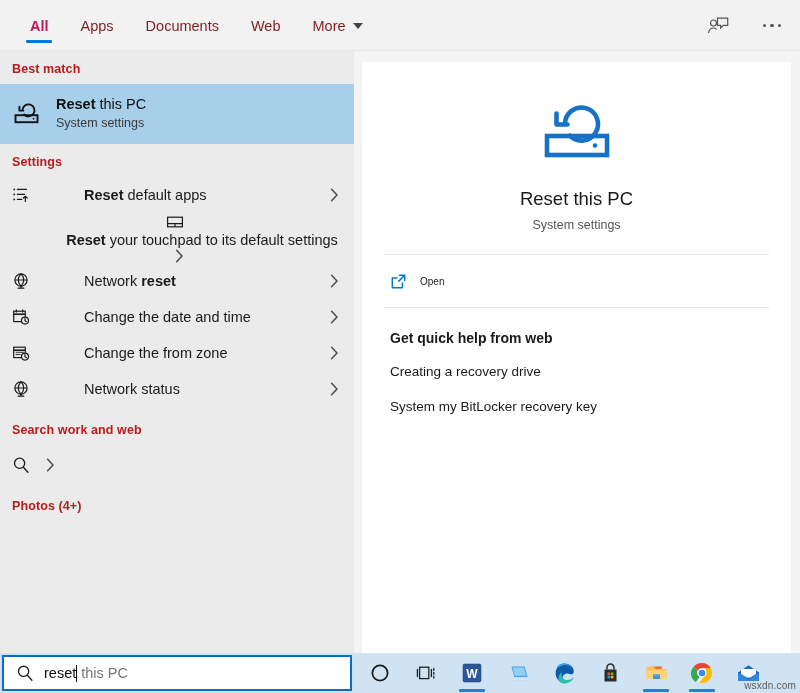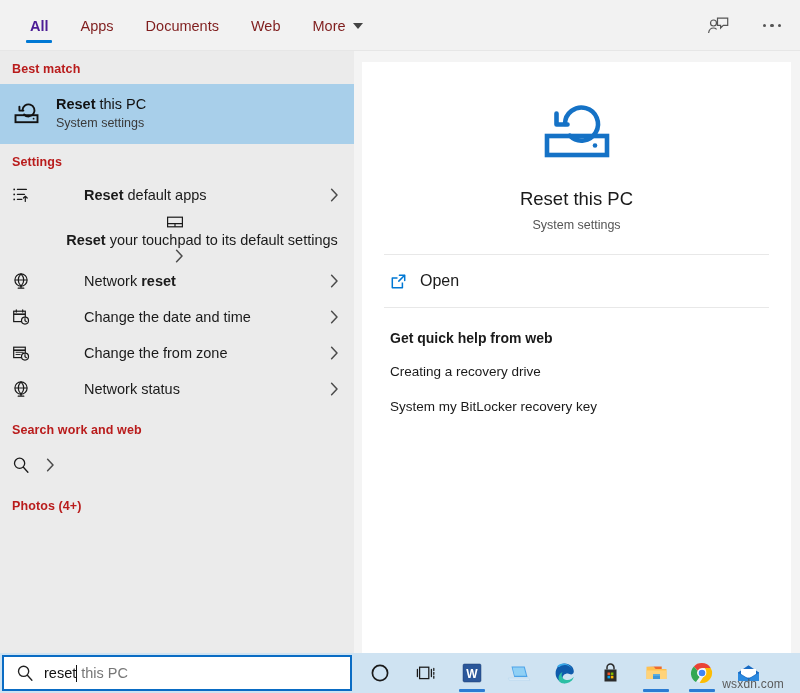--- a/index.html
+++ b/index.html
@@ -42,21 +42,21 @@
     height: 51px;
     display: flex;
     align-items: center;
     padding: 0 16px;
     font-size: 14.5px;
     color: #7f1d1d;
     cursor: default;
     white-space: nowrap;
   }
   .tab.active {
-    color: #4c1d95;
+    color: #be185d;
     font-weight: bold;
   }
   .tab .uline {
     position: absolute;
     left: 50%;
     transform: translateX(-50%);
     bottom: 8px;
     width: 26px;
     height: 3px;
     background: #0078d4;
@@ -211,21 +211,21 @@
   .hr {
     height: 1px;
     background: #e8e8e8;
     margin: 0 22px;
   }
   .action {
     display: flex;
     align-items: center;
     height: 52px;
     padding-left: 28px;
-    font-size: 16px;
+    font-size: 10px;
     color: #1a1a1a;
     cursor: default;
   }
   .action .aicon {
     width: 30px; min-width: 30px;
     display: flex; align-items: center;
     color: #0078d4;
   }
   .helpblock { padding: 22px 0 0 28px; }
   .help-title {
@@ -299,23 +299,23 @@
     position: absolute;
     bottom: 1px;
     left: 50%;
     transform: translateX(-50%);
     width: 26px; height: 3px;
     background: #2b7cd3;
     border-radius: 1px;
   }
   .watermark {
     position: absolute;
-    right: 16px;
+    right: 4px;
     bottom: 2px;
-    font-size: 12px;
+    font-size: 10px;
     color: #5b5b5b;
     letter-spacing: .2px;
   }
 </style>
 </head>
 <body>
 
 <div id="app">
 
   <div class="tabbar">

